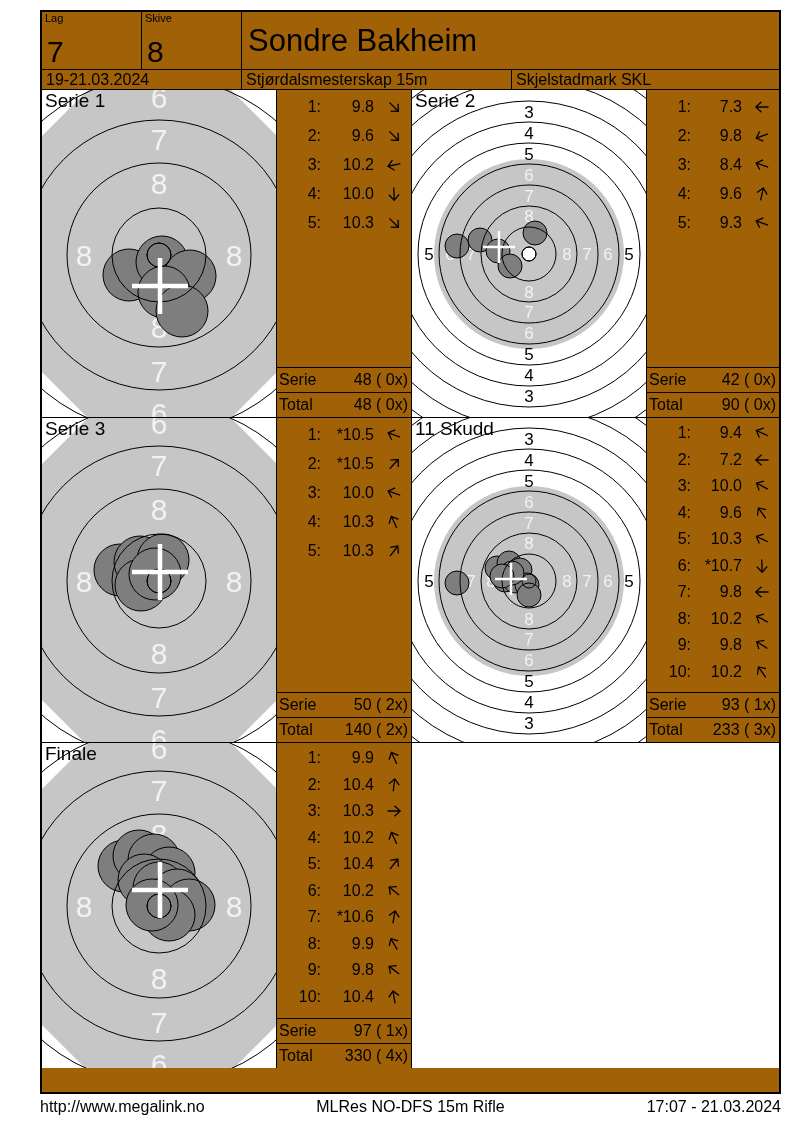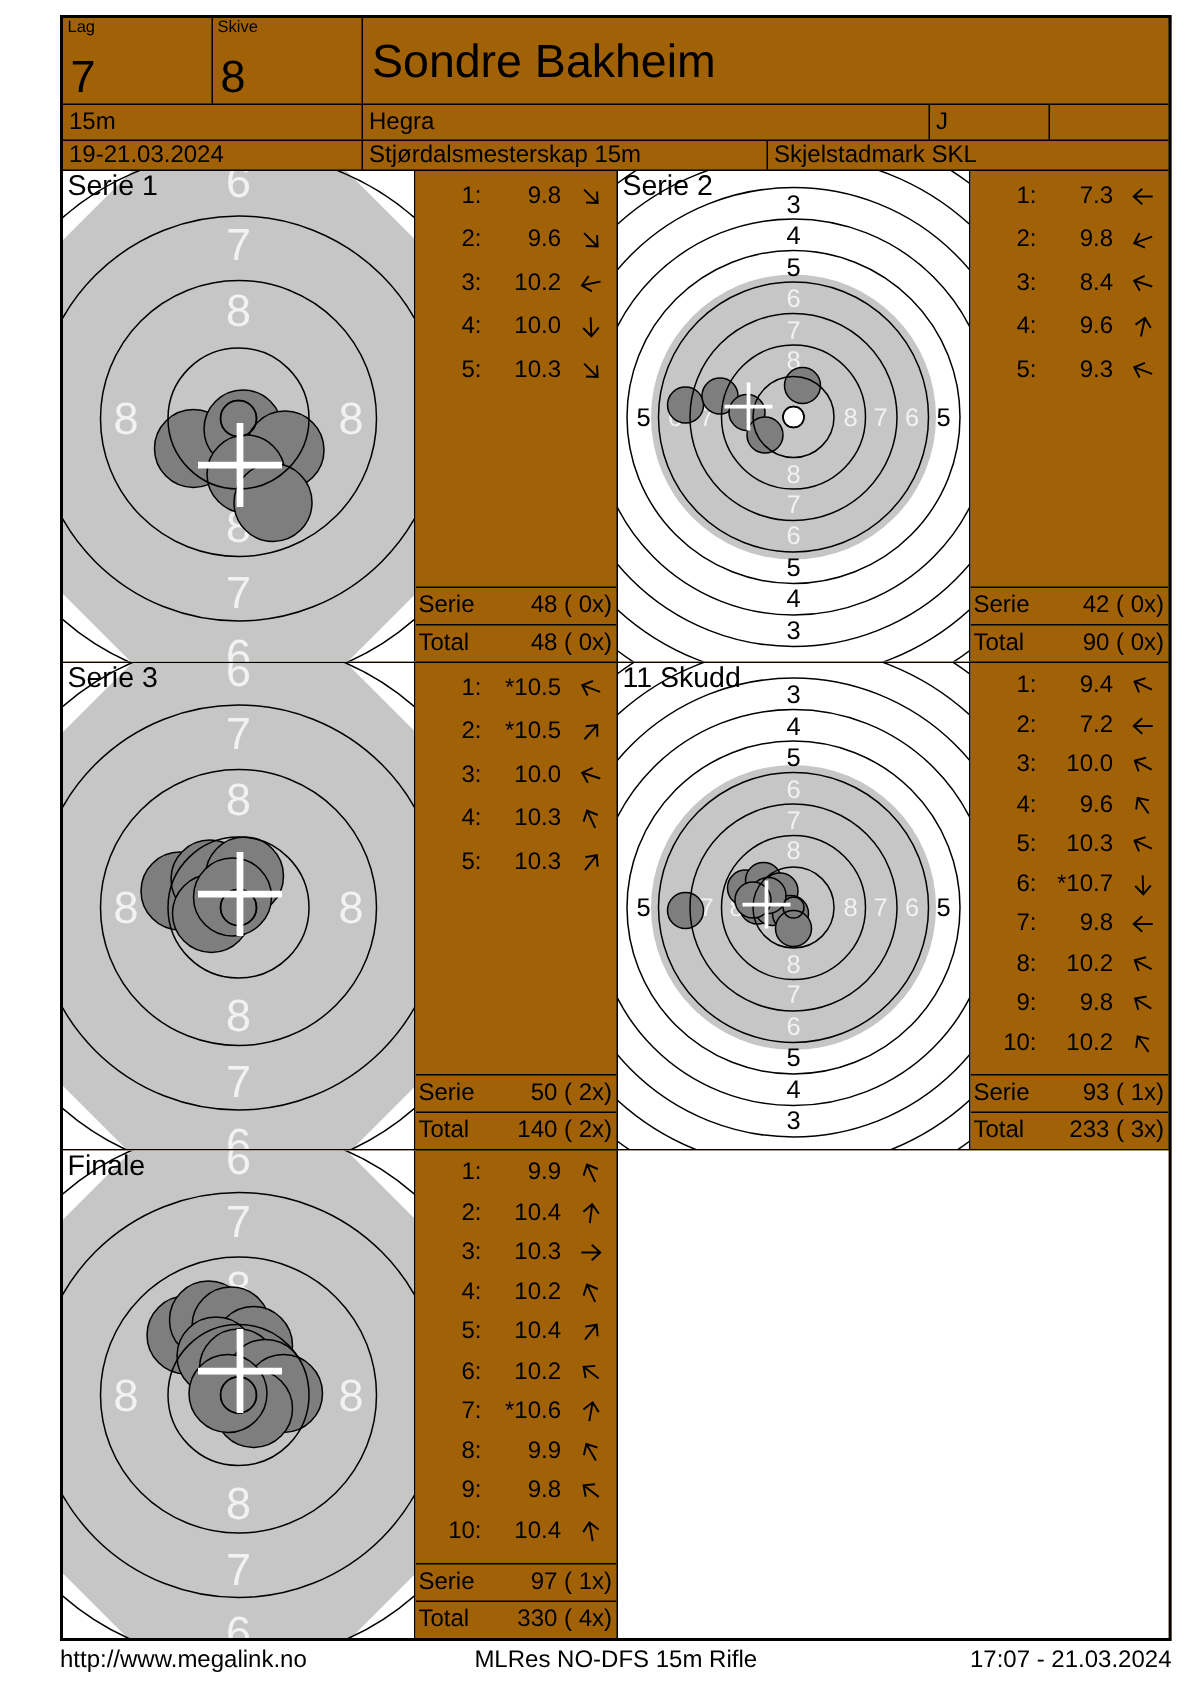--- a/index.html
+++ b/index.html
@@ -62,26 +62,20 @@
       <span class="mini-label">Lag</span>
       <span class="big-num">7</span>
     </div>
     <div class="hcell skivecell">
       <span class="mini-label">Skive</span>
       <span class="big-num">8</span>
     </div>
     <div class="hcell last namecell">Sondre Bakheim</div>
   </div>
 
-  <div class="hrow hrow2">
-    <div class="hcell w200">15m</div>
-    <div class="hcell w378">Hegra</div>
-    <div class="hcell w80">J</div>
-    <div class="hcell last"></div>
-  </div>
 
   <div class="hrow hrow3">
     <div class="hcell w200">19-21.03.2024</div>
     <div class="hcell w270">Stjørdalsmesterskap 15m</div>
     <div class="hcell last">Skjelstadmark SKL</div>
   </div>
 
   <div class="grid-row rowA">
     <div class="tcell">
       <div class="target-holder"><svg width="235" height="328" viewBox="0 0 235 328">

